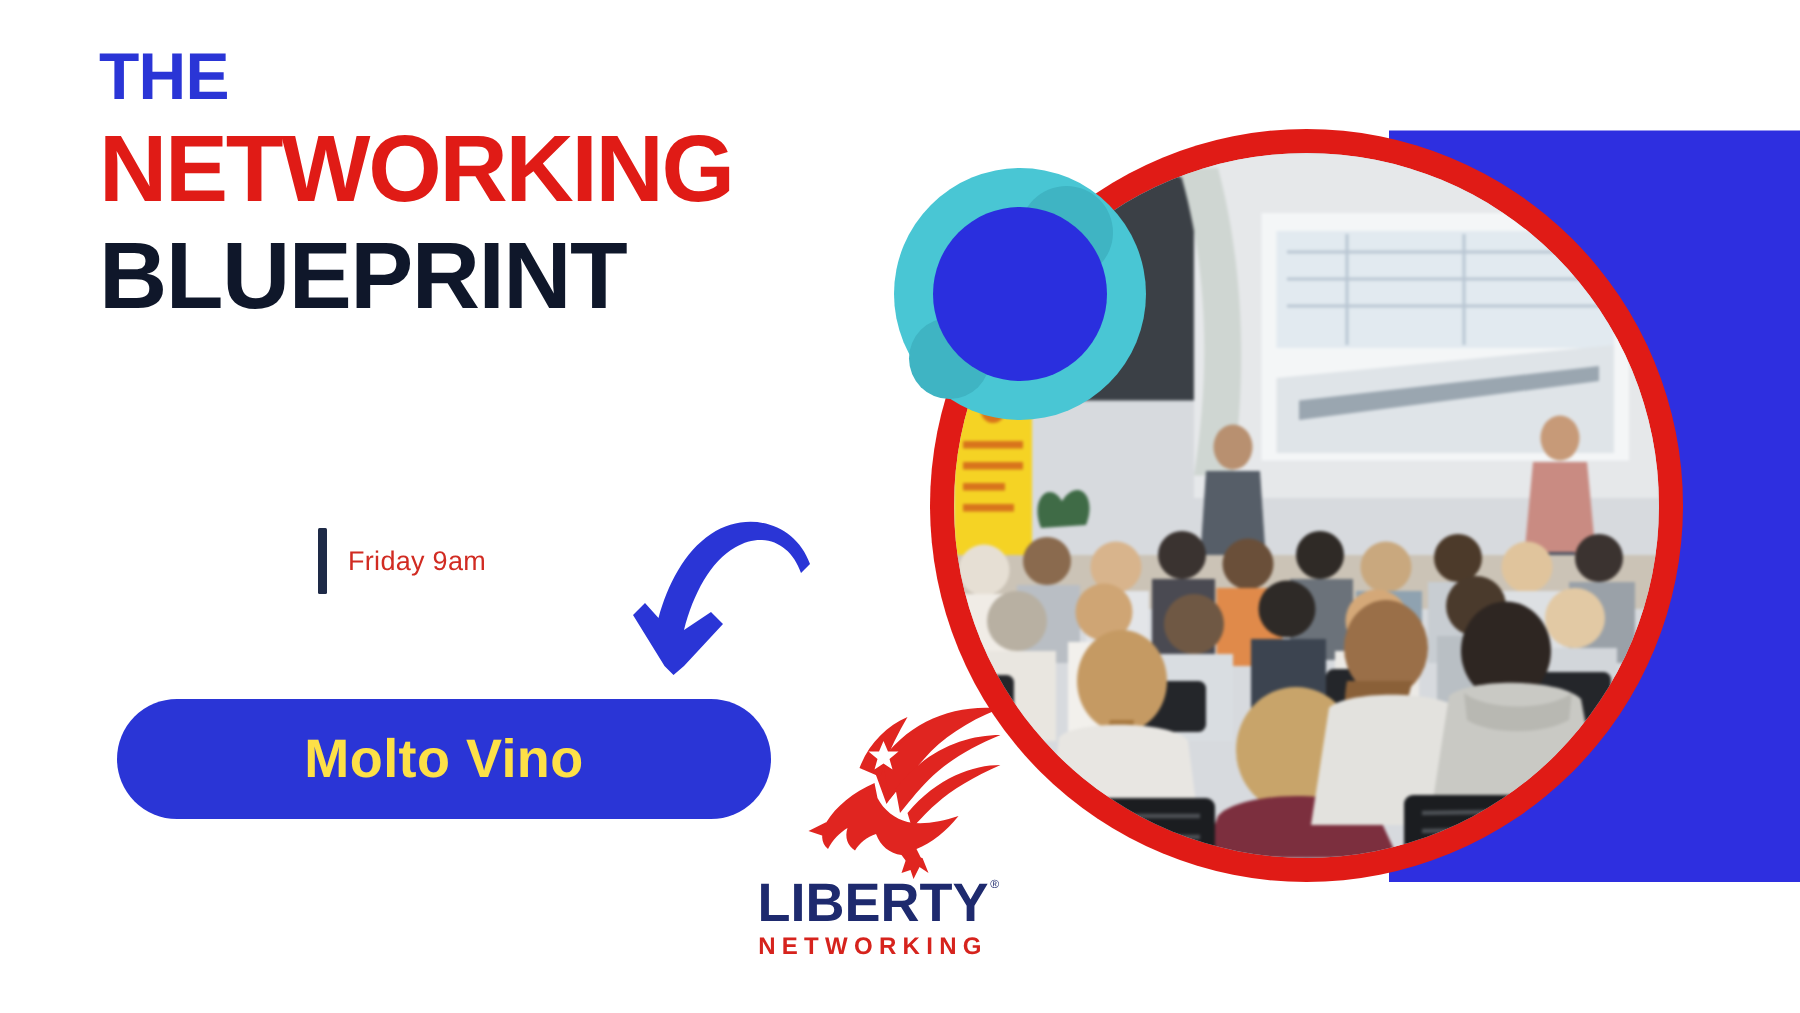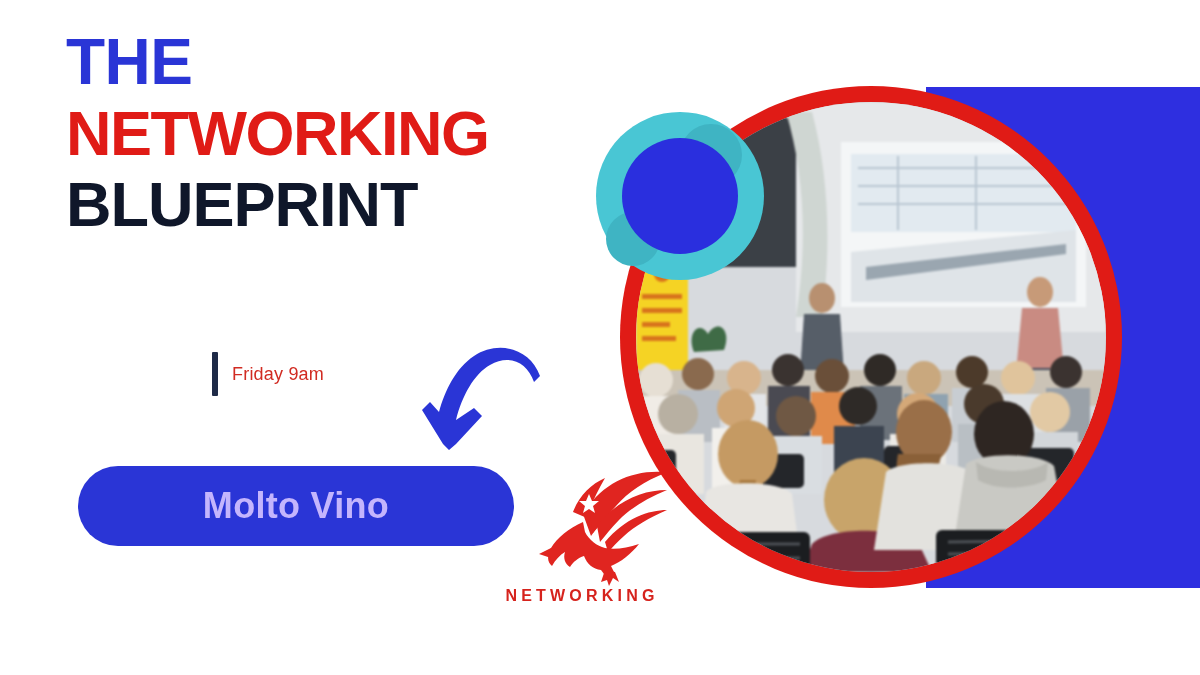--- a/index.html
+++ b/index.html
@@ -36,21 +36,21 @@
     top: 30px;
     width: 520px;
   }
   .hl-line {
     font-weight: 800;
     letter-spacing: -0.5px;
     line-height: 1.0;
     white-space: nowrap;
   }
   .hl-the {
-    font-size: 64px;
+    font-size: 44px;
     color: #2A35D6;
     margin: 0 0 8px 0;
   }
   .hl-networking {
     font-size: 63px;
     color: #E01B16;
     margin: 0 0 8px 0;
     letter-spacing: -1.5px;
   }
   .hl-blueprint {
@@ -102,21 +102,21 @@
     background: #2A35D6;
     border: none;
     border-radius: 40px;
     display: flex;
     align-items: center;
     justify-content: center;
     cursor: pointer;
     padding: 0;
   }
   .venue-btn-label {
-    color: #c4b5fd;
+    color: #fde047;
     font-size: 36px;
     font-weight: 700;
     letter-spacing: 0.3px;
     white-space: nowrap;
   }
 
   
   .logo {
     position: absolute;
     left: 497px;
@@ -283,20 +283,24 @@
                  C60 94, 66 99, 74 100 L80 108 L88 104 L84 96
                  C94 92, 104 84, 112 74 C100 78, 88 80, 78 78
                  C70 76, 62 70, 58 62 Z" fill="#E02520"></path>
 
         <path d="M24 78 L12 84 L24 88 Z" fill="#E02520"></path>
 
         <path d="M78 100 L74 112 L80 110 L82 116 L86 108 L92 112 L88 102 Z" fill="#E02520"></path>
       </svg>
     </div>
     <div class="logo-wordmark">
+      <div class="logo-liberty">
+        <span>LIBERTY</span>
+        <span class="logo-tm">®</span>
+      </div>
       <div class="logo-networking">NETWORKING</div>
     </div>
   </div>
 
   <div class="photo-circle">
     <div class="photo-inner">
       <svg class="photo-scene" viewBox="0 0 470 470" preserveAspectRatio="xMidYMid slice" aria-hidden="true">
 
         <rect x="0" y="0" width="470" height="470" fill="#d7dade"></rect>
 

